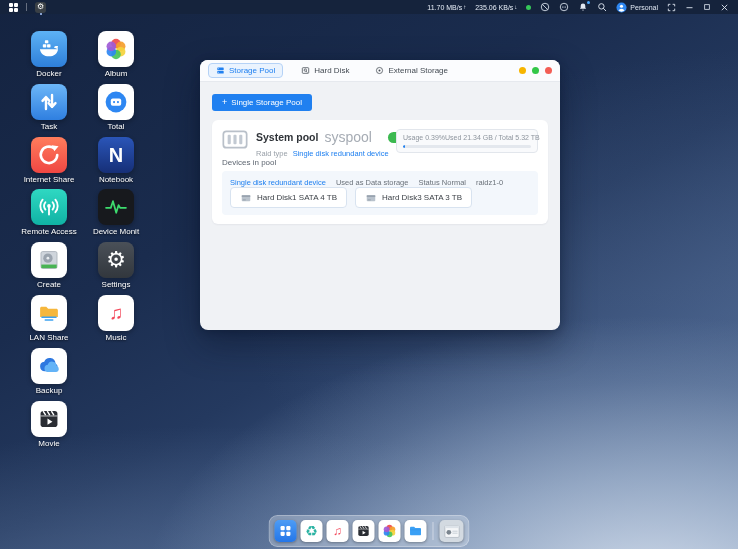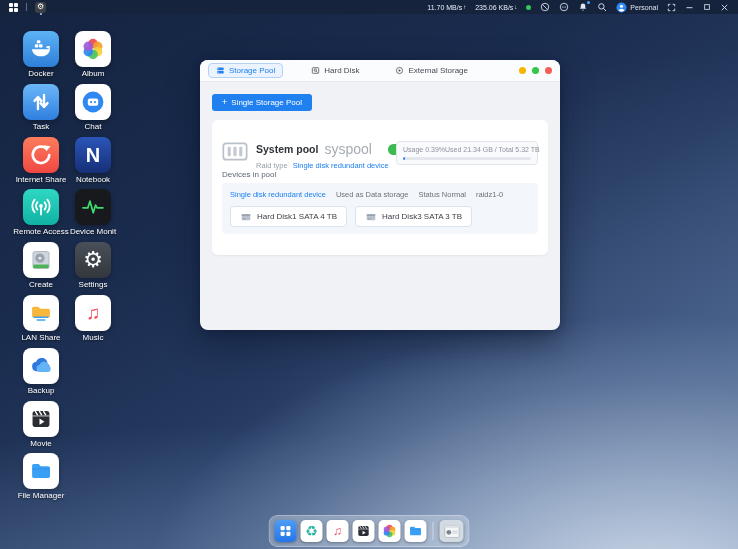--- a/index.html
+++ b/index.html
@@ -32,61 +32,61 @@
   .tb-net{display:flex;align-items:center;gap:1px;color:#e6edf7;white-space:nowrap}
   .tb-arrow{font-size:6px}
   .tb-dot{width:5px;height:5px;border-radius:50%}
   .tb-ic{display:flex;align-items:center;position:relative;cursor:pointer}
   .tb-ic svg{display:block}
   .bell-dot{position:absolute;top:-1px;right:-2px;width:3px;height:3px;border-radius:50%}
   .user-chip{display:flex;align-items:center;gap:3px;cursor:pointer}
   .user-chip svg{display:block}
 
   
-  .desktop-icons{position:absolute;left:15px;top:31px;display:flex;gap:0;z-index:5}
+  .desktop-icons{position:absolute;left:23px;top:31px;display:flex;gap:15px;z-index:5}
   .desk-col{display:flex;flex-direction:column}
   .desk-item{width:52px;display:flex;flex-direction:column;align-items:center;margin-bottom:5px;cursor:pointer}
   .desk-label{margin-top:3px;font-size:8px;color:#fff;text-shadow:0 1px 2px rgba(0,0,0,.65);white-space:nowrap;line-height:1.1}
   .tile{display:flex;align-items:center;justify-content:center;overflow:hidden;flex:none}
   .desk-item .tile{width:36px;height:36px;border-radius:8px;box-shadow:0 2px 5px rgba(0,0,0,.28)}
   .tile .g{line-height:1;display:block}
 
   
   .window{position:absolute;left:200px;top:60px;width:360px;height:270px;border-radius:8px;background:#f0f2f5;box-shadow:0 14px 34px rgba(8,18,38,.45),0 2px 8px rgba(8,18,38,.3);overflow:hidden;z-index:10}
   .tabbar{height:22px;background:#fbfcfe;border-bottom:1px solid #e6e9ee;display:flex;align-items:center;padding:0 8px}
-  .tabs{display:flex;align-items:center;gap:20px}
+  .tabs{display:flex;align-items:center;gap:10px}
   .tab{display:flex;align-items:center;gap:4px;font-size:8px;color:#434a52;padding:2px 7px;border-radius:4px;border:1px solid transparent;cursor:pointer;white-space:nowrap}
   .tab svg{display:block}
   .tab.active{background:#eaf3fe;border-color:#b5d2f6;color:var(--accent)}
   .traffic{margin-left:auto;display:flex;align-items:center;gap:6px}
   .traffic i{width:7px;height:7px;border-radius:50%;display:block;cursor:pointer}
   .content{padding:9px 12px}
   .btn-primary{display:inline-flex;align-items:center;gap:4px;background:var(--accent);color:#fff;font-size:8px;height:17px;padding:0 10px;border-radius:3px;border:none;cursor:pointer;font-family:inherit}
   .btn-primary .plus{font-size:9px;line-height:1}
 
-  .card{margin-top:9px;background:#fff;border-radius:6px;padding:21px 10px;box-shadow:0 1px 2px rgba(30,40,60,.06)}
+  .card{margin-top:9px;background:#fff;border-radius:6px;padding:9px 10px;box-shadow:0 1px 2px rgba(30,40,60,.06)}
   .pool-head{display:flex;align-items:flex-start}
   .pool-icon{margin-right:8px;margin-top:1px;display:block}
   .pool-titles{flex:1;min-width:0}
   .row1{display:flex;align-items:center;gap:6px}
   .pool-name{font-size:10.5px;font-weight:bold;color:#2f3338;white-space:nowrap}
   .pool-sub{font-size:14px;color:#a6acb4;white-space:nowrap}
   .badge{background:var(--green);color:#fff;font-size:7px;padding:2px 8px;border-radius:8px;margin-left:10px;white-space:nowrap}
   .row2{margin-top:4px;font-size:7.5px;display:flex;gap:5px;white-space:nowrap}
   .raid-label{color:#9aa1a9}
   .raid-value{color:var(--accent);cursor:pointer}
   .usage-box{margin-left:auto;width:142px;border:1px solid #e2e6ec;background:#f9fafc;border-radius:4px;padding:4px 6px;flex:none}
   .usage-row{display:flex;justify-content:space-between;font-size:7px;color:#8d949d;white-space:nowrap}
   .track{margin-top:4px;height:3px;border-radius:2px;background:#e4e8ee;overflow:hidden}
   .fill{display:block;height:100%;background:var(--accent);border-radius:2px;min-width:2px}
   .devices-title{font-size:8px;color:#5d6570}
   .devices-panel{margin-top:4px;background:#f3f7fc;border-radius:4px;padding:7px 8px}
   .meta-row{display:flex;gap:10px;font-size:7.5px;color:#6b727a;white-space:nowrap}
   .meta-row .link{color:var(--accent);cursor:pointer}
-  .disks{display:flex;gap:8px;margin-top:7px}
+  .disks{display:flex;gap:8px;}
   .disk-chip{display:flex;align-items:center;gap:5px;background:#fff;border:1px solid #d8e3f0;border-radius:4px;height:21px;padding:0 9px;font-size:8px;color:#3a3f45;cursor:pointer;white-space:nowrap}
   .disk-chip svg{display:block}
 
   
   .dock{position:absolute;left:50%;bottom:2px;transform:translateX(-50%);display:flex;align-items:center;gap:4px;background:rgba(235,242,250,.30);border:1px solid rgba(255,255,255,.28);border-radius:9px;padding:4px 5px;backdrop-filter:blur(5px);z-index:40}
   .dock-items{display:flex;align-items:center;gap:4px}
   .dock .tile{width:22px;height:22px;border-radius:5px;box-shadow:0 1px 3px rgba(0,0,0,.3);cursor:pointer}
   .dock-divider{width:1px;height:18px;background:rgba(255,255,255,.45);margin:0 2px}
 </style>
 </head>
@@ -258,29 +258,20 @@
           <span class="tile" style="width: 36px; height: 36px; background: rgb(255, 255, 255);">
             <svg viewBox="0 0 24 24" width="26" height="26">
               <rect x="4.2" y="4.6" width="15.6" height="14.8" rx="2.6" fill="#2a2d33"></rect>
               <path d="M4.2 9.2h15.6" stroke="#fff" stroke-width="0.7"></path>
               <path d="M6.6 4.8l2.3 3.6M10.4 4.8l2.3 3.6M14.2 4.8l2.3 3.6" stroke="#fff" stroke-width="1.3"></path>
               <path d="M10.6 11.6l4.6 2.9-4.6 2.9z" fill="#fff"></path>
             </svg>
           </span>
           <div class="desk-label">Movie</div>
         </div>
-        <div class="desk-item">
-          <span class="tile" style="width: 36px; height: 36px; background: rgb(255, 255, 255);">
-            <svg viewBox="0 0 24 24" width="26" height="26">
-              <path d="M3.8 7.2c0-.9.7-1.6 1.6-1.6h4.5l1.8 2h7c.9 0 1.6.7 1.6 1.6v7.6c0 .9-.7 1.6-1.6 1.6H5.4c-.9 0-1.6-.7-1.6-1.6z" fill="#3aa0f5"></path>
-              <path d="M3.8 10.2h16.4" stroke="#2e8be0" stroke-width="0.6"></path>
-            </svg>
-          </span>
-          <div class="desk-label">File Manager</div>
-        </div>
       </div>
     <div class="desk-col">
         <div class="desk-item">
           <span class="tile" style="width: 36px; height: 36px; background: rgb(255, 255, 255);">
             <svg viewBox="0 0 24 24" width="26" height="26">
               <circle cx="12.00" cy="7.00" r="4.4" fill="#ef4b4b" fill-opacity="0.92"></circle>
               <circle cx="16.33" cy="9.50" r="4.4" fill="#f59e2c" fill-opacity="0.92"></circle>
               <circle cx="16.33" cy="14.50" r="4.4" fill="#f4d23c" fill-opacity="0.92"></circle>
               <circle cx="12.00" cy="17.00" r="4.4" fill="#49c45c" fill-opacity="0.92"></circle>
               <circle cx="7.67" cy="14.50" r="4.4" fill="#2e87f2" fill-opacity="0.92"></circle>
@@ -291,21 +282,21 @@
         </div>
         <div class="desk-item">
           <span class="tile" style="width: 36px; height: 36px; background: rgb(255, 255, 255);">
             <svg viewBox="0 0 24 24" width="26" height="26">
               <circle cx="12" cy="12" r="9.6" fill="#2e87f2"></circle>
               <rect x="7.2" y="8.8" width="9.6" height="6.6" rx="1.8" fill="#fff"></rect>
               <circle cx="10.2" cy="12.1" r="1" fill="#2e87f2"></circle>
               <circle cx="13.8" cy="12.1" r="1" fill="#2e87f2"></circle>
             </svg>
           </span>
-          <div class="desk-label">Chat</div>
+          <div class="desk-label">Total</div>
         </div>
         <div class="desk-item">
           <span class="tile" style="width: 36px; height: 36px; background: linear-gradient(rgb(42, 85, 184), rgb(22, 47, 119));">
             <span class="g" style="font-size:20px;font-weight:bold;color:#fff">N</span>
           </span>
           <div class="desk-label">Notebook</div>
         </div>
         <div class="desk-item">
           <span class="tile" style="width: 36px; height: 36px; background: rgb(23, 25, 29);">
             <svg viewBox="0 0 24 24" width="26" height="26">

